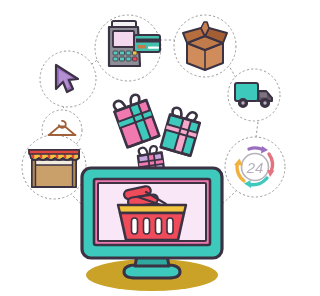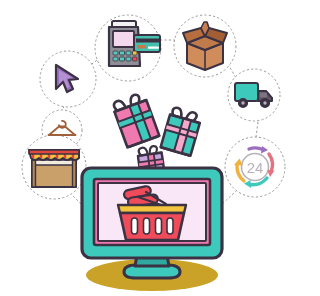--- a/index.html
+++ b/index.html
@@ -1,17 +1,17 @@
 <!DOCTYPE html>
 <html><head>
 <meta charset="utf-8">
 <style>
   html,body{margin:0;padding:0;background:#ffffff;}
   body{font-family:"Liberation Sans", sans-serif;}
-  #stage{position:relative;width:296px;height:296px;background:#ffffff;overflow:hidden;}
+  #stage{position:relative;width:296px;height:296px;background:#ffffff;overflow:hidden;font-style:italic;}
   #stage svg{display:block;width:296px;height:296px;}
   .dcirc{fill:#ffffff;stroke:#9a9a9a;stroke-width:1;stroke-dasharray:2.2 2.2;}
   .dline{stroke:#9a9a9a;stroke-width:1;stroke-dasharray:2.2 2.2;fill:none;}
   .ol{stroke:#3b3243;stroke-linejoin:round;stroke-linecap:round;}
 </style>
 </head>
 <body>
 
 <div id="stage">
 <svg viewBox="0 0 296 296" xmlns="http://www.w3.org/2000/svg">

